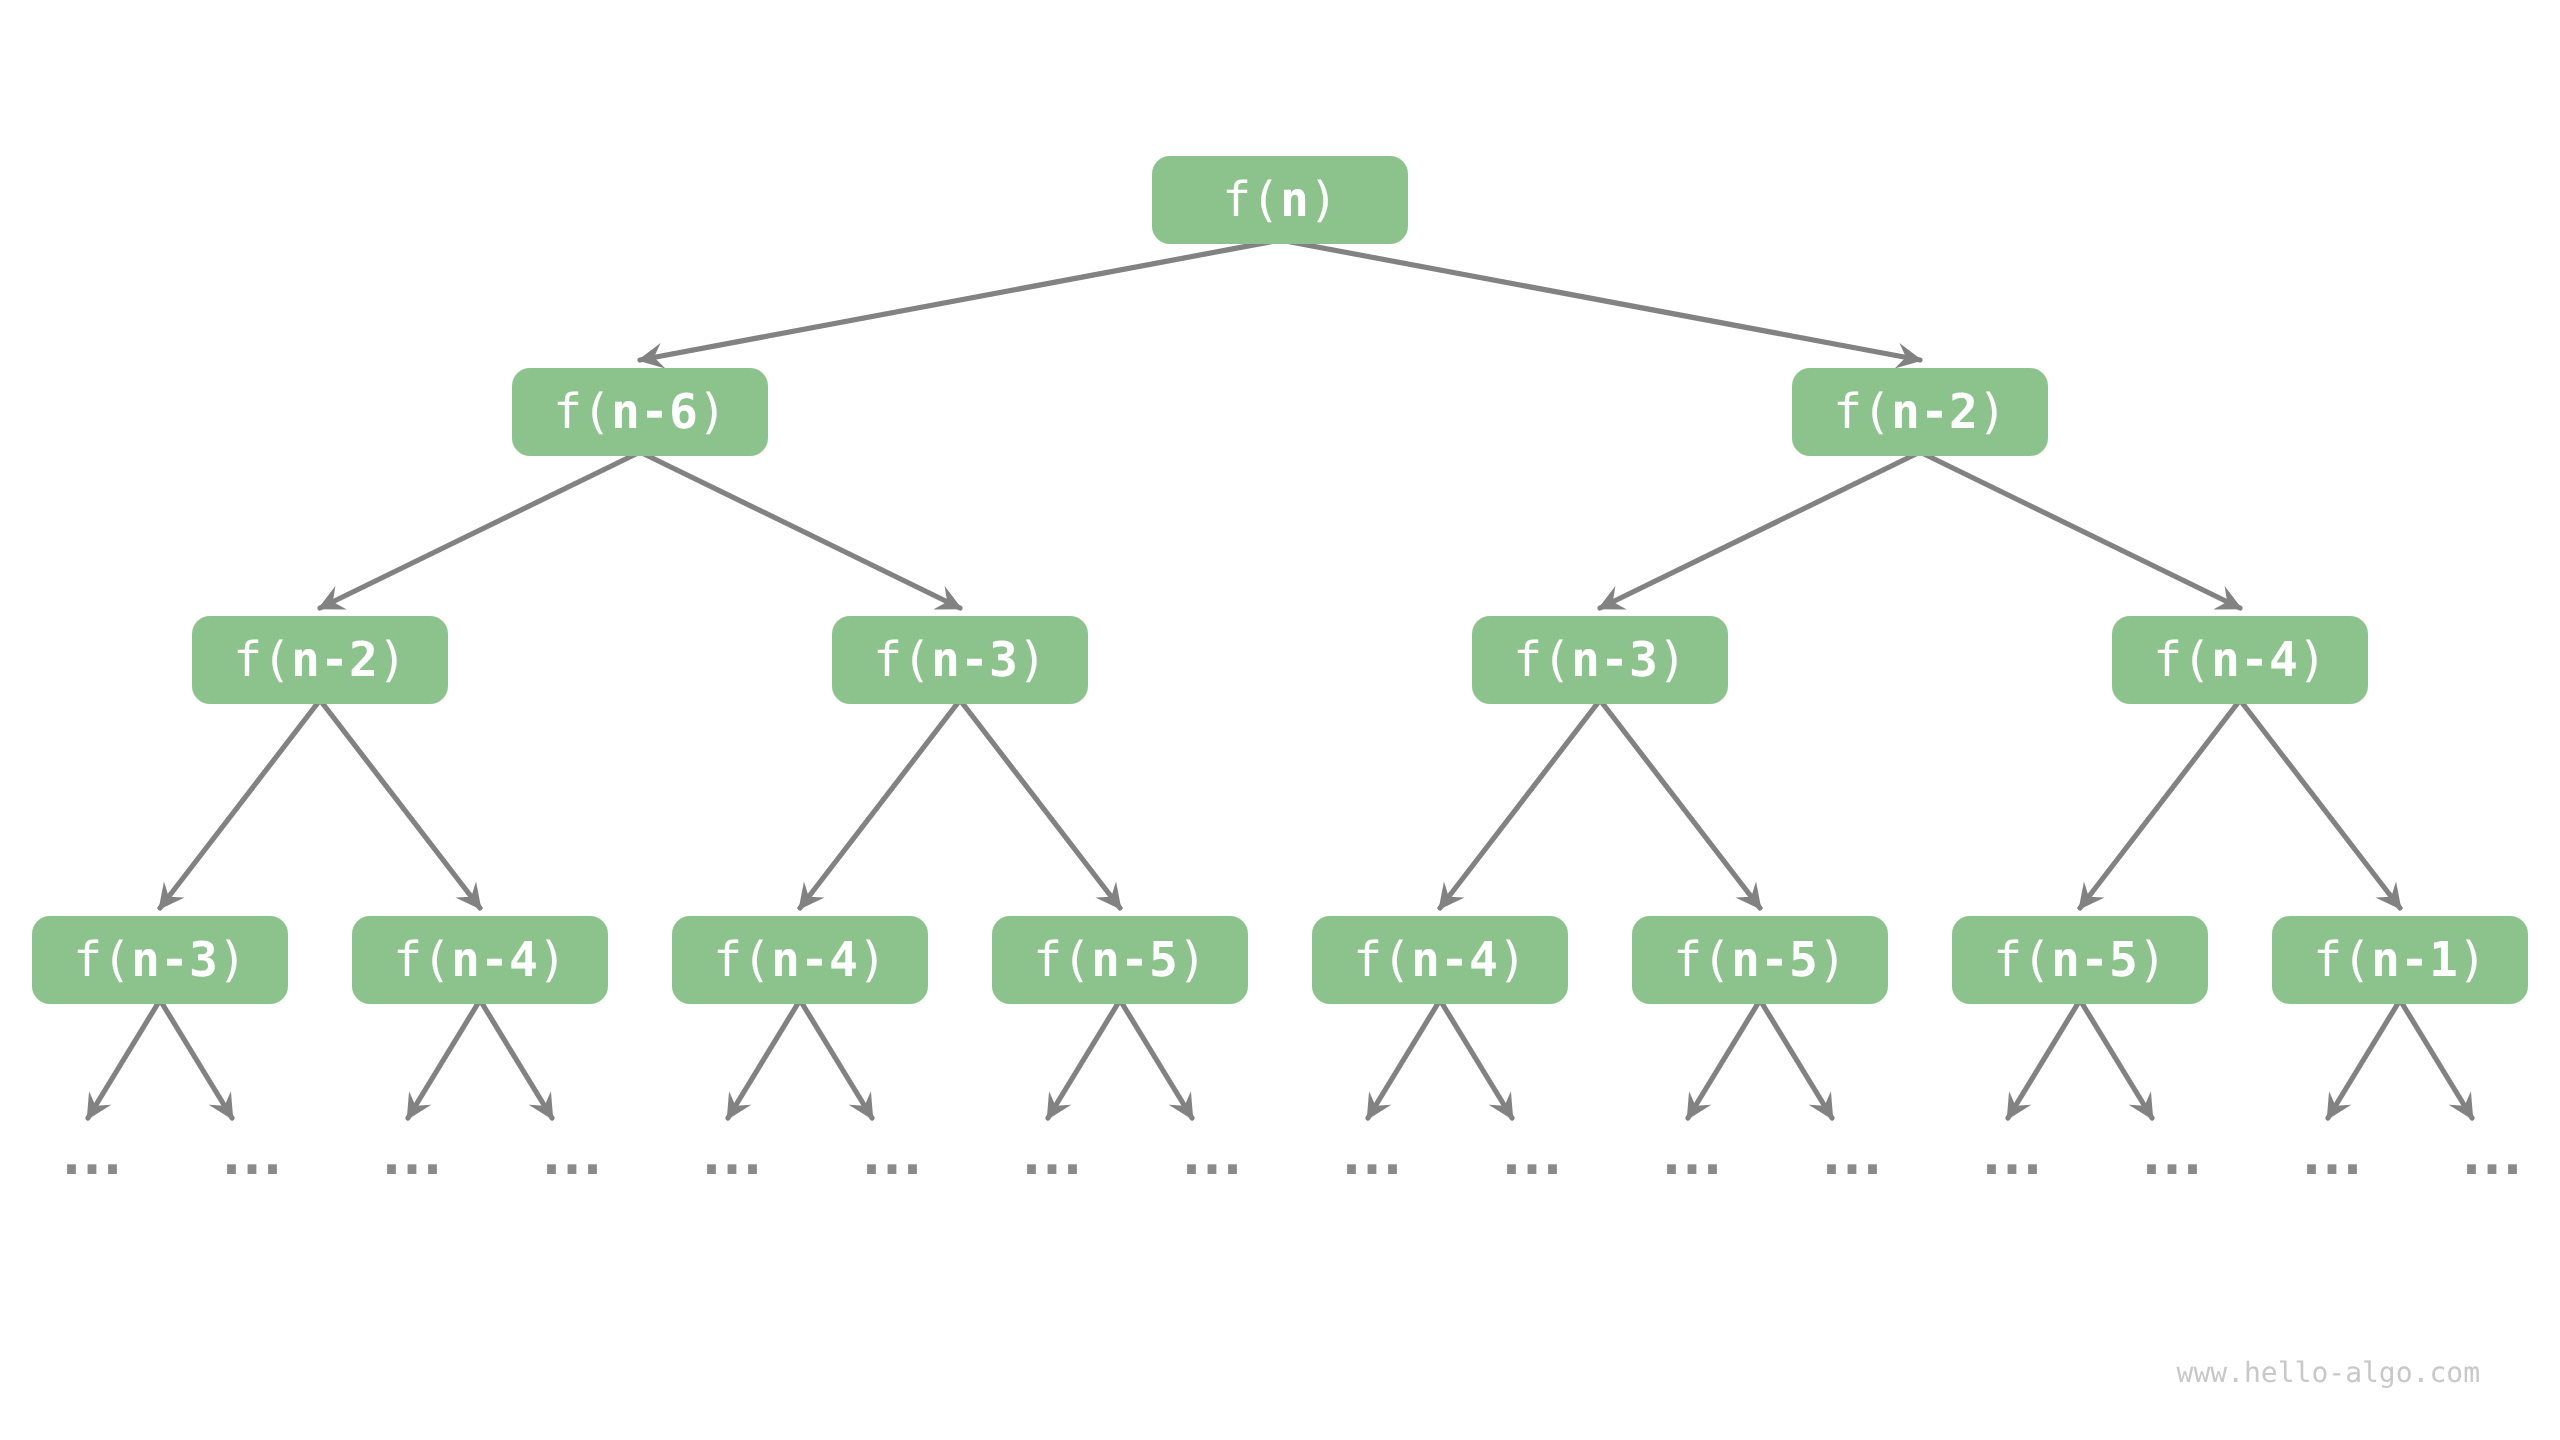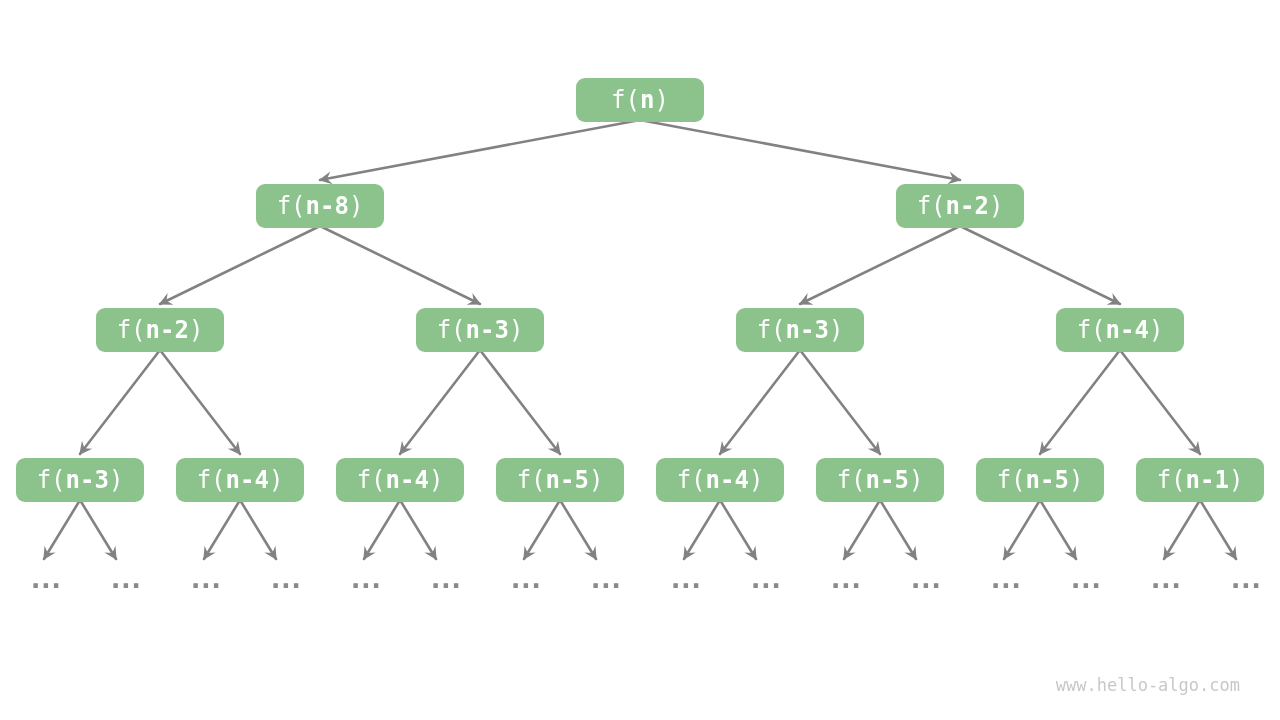--- a/index.html
+++ b/index.html
@@ -34,21 +34,21 @@
     font-weight: bold;
     font-size: 27px;
     line-height: 1;
     letter-spacing: -6px;
     padding-left: 6px;
     white-space: pre;
   }
   .watermark {
     position: absolute;
     right: 40px; bottom: 25px;
-    font-size: 17px;
+    font-size: 14px;
     letter-spacing: 0px;
   }
 </style>
 </head>
 <body style="background: rgb(255, 255, 255);">
 
 <div class="canvas">
   <svg id="edges-svg" width="1280" height="720">
       <defs>
         <marker id="ah" viewBox="0 0 12 12" refX="10" refY="6" markerWidth="6" markerHeight="6" orient="auto">
@@ -97,21 +97,21 @@
       <span class="ellipsis" style="left: 600px; top: 584px; color: rgb(138, 138, 138);">...</span>
       <span class="ellipsis" style="left: 680px; top: 584px; color: rgb(138, 138, 138);">...</span>
       <span class="ellipsis" style="left: 760px; top: 584px; color: rgb(138, 138, 138);">...</span>
       <span class="ellipsis" style="left: 840px; top: 584px; color: rgb(138, 138, 138);">...</span>
       <span class="ellipsis" style="left: 920px; top: 584px; color: rgb(138, 138, 138);">...</span>
       <span class="ellipsis" style="left: 1000px; top: 584px; color: rgb(138, 138, 138);">...</span>
       <span class="ellipsis" style="left: 1080px; top: 584px; color: rgb(138, 138, 138);">...</span>
       <span class="ellipsis" style="left: 1160px; top: 584px; color: rgb(138, 138, 138);">...</span>
       <span class="ellipsis" style="left: 1240px; top: 584px; color: rgb(138, 138, 138);">...</span>
       <div class="node" style="left: 576px; top: 78px; width: 128px; height: 44px; background: rgb(140, 195, 140); color: rgb(255, 255, 255);"><span>f(</span><span class="arg">n</span><span>)</span></div>
-      <div class="node" style="left: 256px; top: 184px; width: 128px; height: 44px; background: rgb(140, 195, 140); color: rgb(255, 255, 255);"><span>f(</span><span class="arg">n-8</span><span>)</span></div>
+      <div class="node" style="left: 256px; top: 184px; width: 128px; height: 44px; background: rgb(140, 195, 140); color: rgb(255, 255, 255);"><span>f(</span><span class="arg">n-6</span><span>)</span></div>
       <div class="node" style="left: 896px; top: 184px; width: 128px; height: 44px; background: rgb(140, 195, 140); color: rgb(255, 255, 255);"><span>f(</span><span class="arg">n-2</span><span>)</span></div>
       <div class="node" style="left: 96px; top: 308px; width: 128px; height: 44px; background: rgb(140, 195, 140); color: rgb(255, 255, 255);"><span>f(</span><span class="arg">n-2</span><span>)</span></div>
       <div class="node" style="left: 416px; top: 308px; width: 128px; height: 44px; background: rgb(140, 195, 140); color: rgb(255, 255, 255);"><span>f(</span><span class="arg">n-3</span><span>)</span></div>
       <div class="node" style="left: 736px; top: 308px; width: 128px; height: 44px; background: rgb(140, 195, 140); color: rgb(255, 255, 255);"><span>f(</span><span class="arg">n-3</span><span>)</span></div>
       <div class="node" style="left: 1056px; top: 308px; width: 128px; height: 44px; background: rgb(140, 195, 140); color: rgb(255, 255, 255);"><span>f(</span><span class="arg">n-4</span><span>)</span></div>
       <div class="node" style="left: 16px; top: 458px; width: 128px; height: 44px; background: rgb(140, 195, 140); color: rgb(255, 255, 255);"><span>f(</span><span class="arg">n-3</span><span>)</span></div>
       <div class="node" style="left: 176px; top: 458px; width: 128px; height: 44px; background: rgb(140, 195, 140); color: rgb(255, 255, 255);"><span>f(</span><span class="arg">n-4</span><span>)</span></div>
       <div class="node" style="left: 336px; top: 458px; width: 128px; height: 44px; background: rgb(140, 195, 140); color: rgb(255, 255, 255);"><span>f(</span><span class="arg">n-4</span><span>)</span></div>
       <div class="node" style="left: 496px; top: 458px; width: 128px; height: 44px; background: rgb(140, 195, 140); color: rgb(255, 255, 255);"><span>f(</span><span class="arg">n-5</span><span>)</span></div>
       <div class="node" style="left: 656px; top: 458px; width: 128px; height: 44px; background: rgb(140, 195, 140); color: rgb(255, 255, 255);"><span>f(</span><span class="arg">n-4</span><span>)</span></div>

